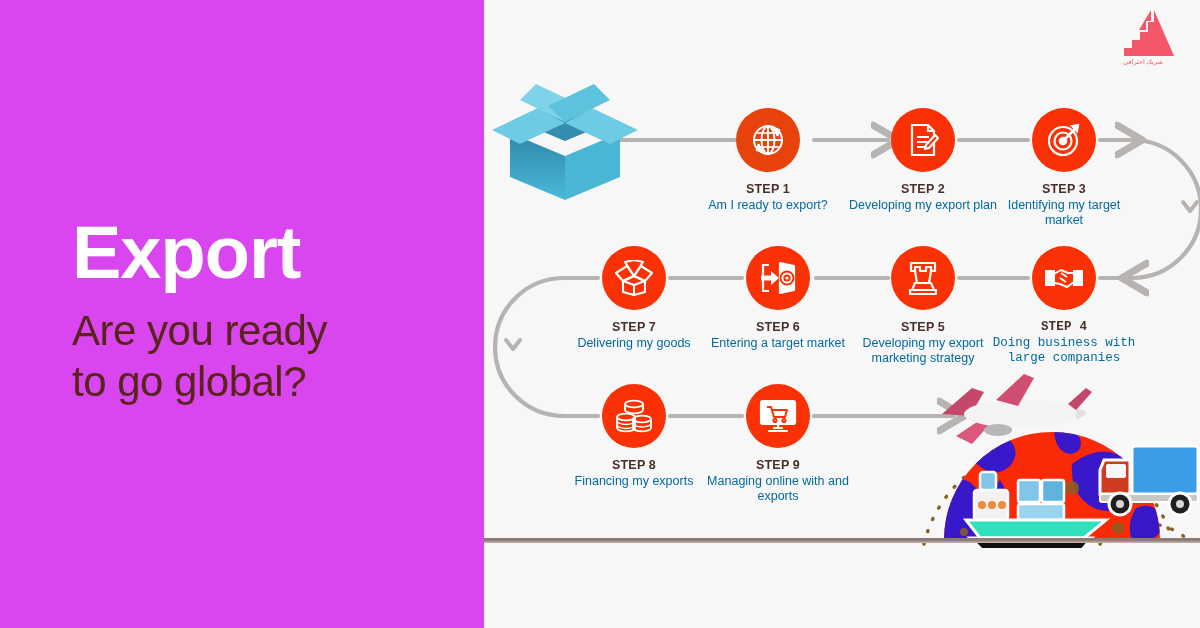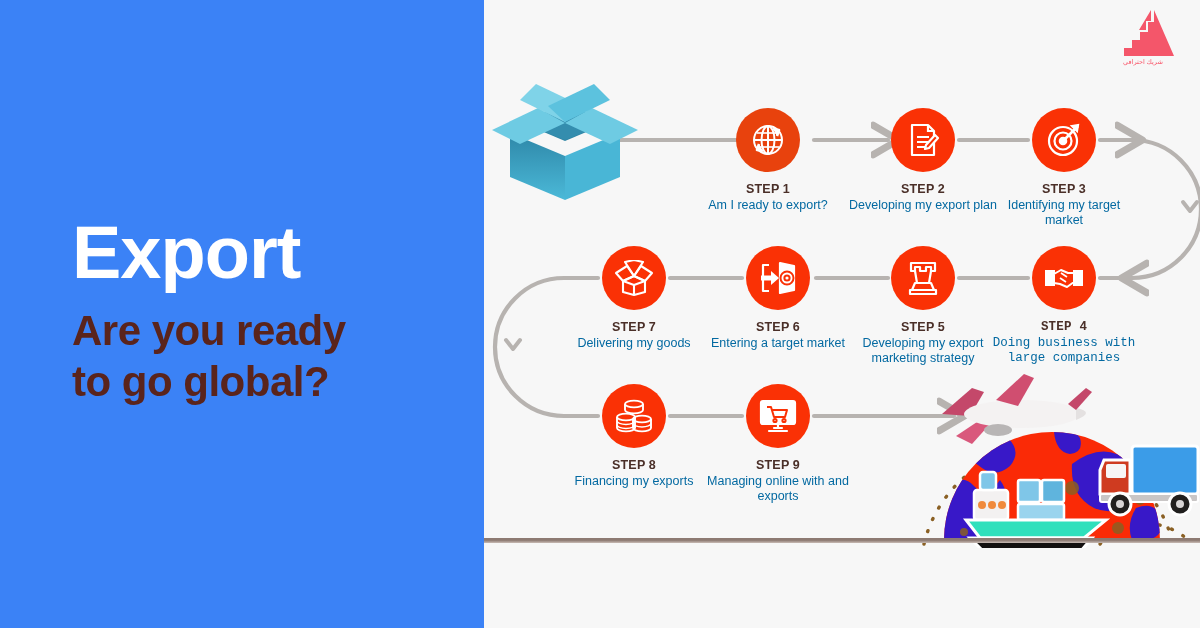--- a/index.html
+++ b/index.html
@@ -12,32 +12,32 @@
   #root {
     position: relative;
     width: 1200px; height: 628px;
     background: #f7f7f7;
   }
 
   
   #left-panel {
     position: absolute; left: 0; top: 0;
     width: 484px; height: 628px;
-    background: #3b82f6;
+    background: #d946ef;
   }
   #title-export {
     position: absolute; left: 72px; top: 216px;
     font-size: 74px; font-weight: bold;
     color: #ffffff;
     letter-spacing: -1px;
     line-height: 1;
   }
   #subtitle-block {
     position: absolute; left: 72px; top: 305px;
-    font-size: 42px; font-weight: bold;
+    font-size: 42px; font-weight: normal;
     color: #5a241c;
     line-height: 1.22;
     letter-spacing: -0.5px;
   }
   #subtitle-block div { white-space: nowrap; }
 
   
   #right-panel {
     position: absolute; left: 484px; top: 0;
     width: 716px; height: 628px;

